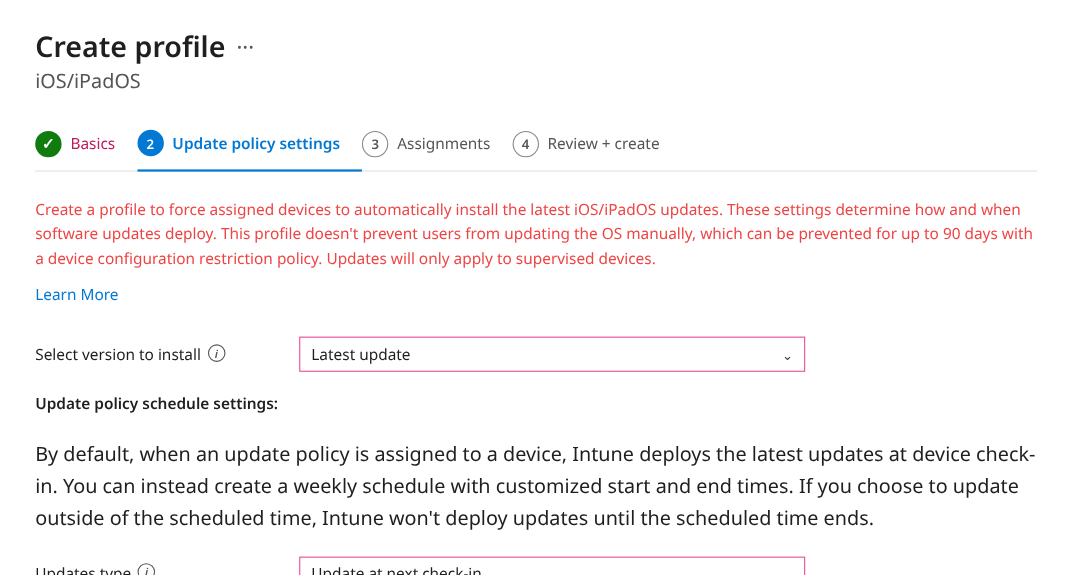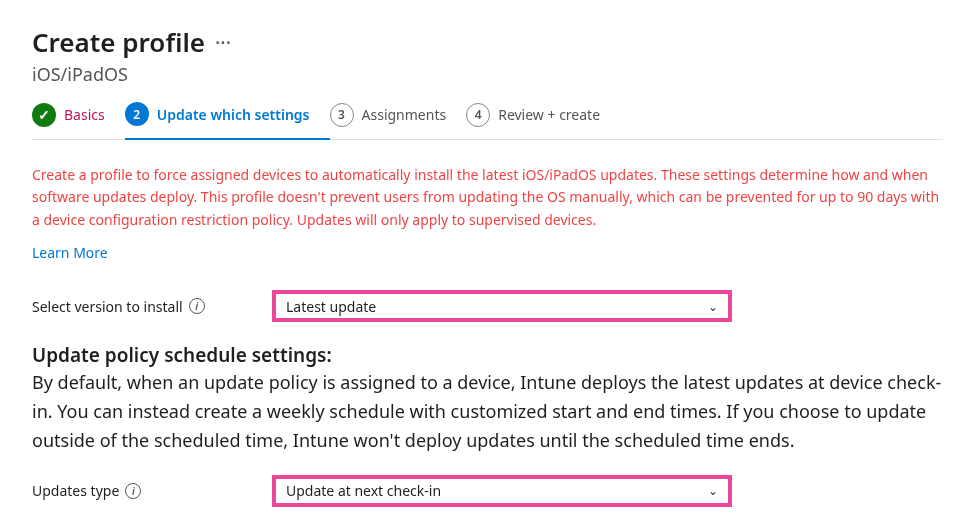--- a/index.html
+++ b/index.html
@@ -5,21 +5,21 @@
     * { box-sizing: border-box; margin: 0; padding: 0; }
     body {
       font-family: 'Segoe UI', system-ui, -apple-system, sans-serif;
       font-size: 14px;
       color: #1f1f1f;
       background: #ffffff;
       padding: 24px 32px;
     }
 
     .page-header {
-      margin-bottom: 4px;
+      margin-bottom: 20px;
     }
 
     .page-title-row {
       display: flex;
       align-items: center;
       gap: 10px;
     }
 
     .page-title {
       font-size: 26px;
@@ -129,21 +129,21 @@
 
     .form-row {
       display: flex;
       align-items: center;
       margin-bottom: 20px;
       gap: 20px;
     }
 
     .form-label {
       display: flex;
-      align-items: center;
+      align-items: flex-start;
       gap: 6px;
       min-width: 220px;
       font-size: 14px;
       color: #1f1f1f;
     }
 
     .info-icon {
       width: 16px;
       height: 16px;
       border-radius: 50%;
@@ -155,41 +155,41 @@
       color: #555;
       cursor: pointer;
       flex-shrink: 0;
       font-style: italic;
       font-weight: 600;
     }
 
     .form-select {
       width: 460px;
       height: 32px;
-      border: 4px solid #ec4899;
+      border: 1px solid #ec4899;
       background: #fff;
       display: flex;
       align-items: center;
       justify-content: space-between;
       padding: 0 10px;
       cursor: pointer;
       font-size: 14px;
       color: #1f1f1f;
     }
 
     .select-chevron {
       font-size: 12px;
       color: #333;
     }
 
     .schedule-section-title {
-      font-size: 19px;
-      font-weight: 600;
-      color: #1f1f1f;
-      margin-bottom: 0;
+      font-size: 14px;
+      font-weight: 600;
+      color: #1f1f1f;
+      margin-bottom: 22px;
     }
 
     .schedule-description {
       font-size: 18px;
       color: #1f1f1f;
       line-height: 1.6;
       max-width: 940px;
       margin-bottom: 20px;
     }
 
@@ -219,21 +219,21 @@
     <div class="step-circle step-circle-done">
       <span class="check-icon">✓</span>
     </div>
     <span class="step-label">Basics</span>
   </div>
 
   <div class="step step-active">
     <div class="step-circle step-circle-active">
       <span>2</span>
     </div>
-    <span class="step-label step-label-active">Update which settings</span>
+    <span class="step-label step-label-active">Update policy settings</span>
   </div>
 
   <div class="step">
     <div class="step-circle step-circle-inactive">
       <span>3</span>
     </div>
     <span class="step-label step-label-inactive">Assignments</span>
   </div>
 
   <div class="step">

